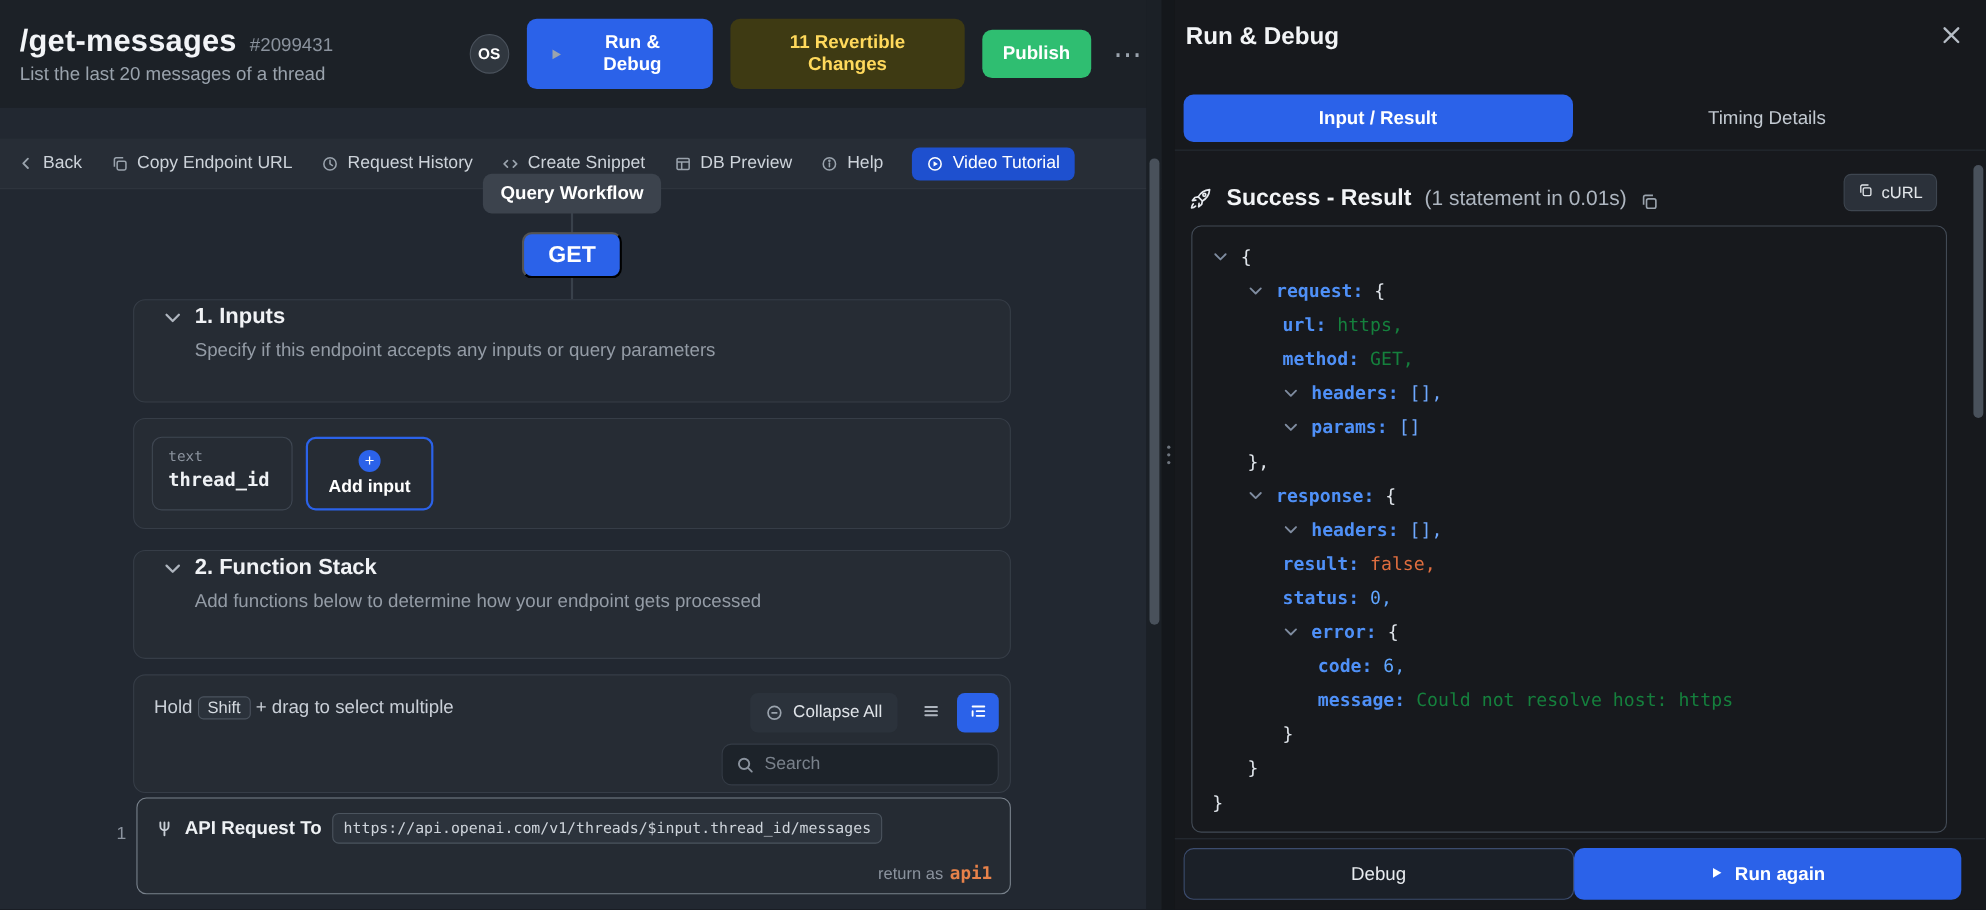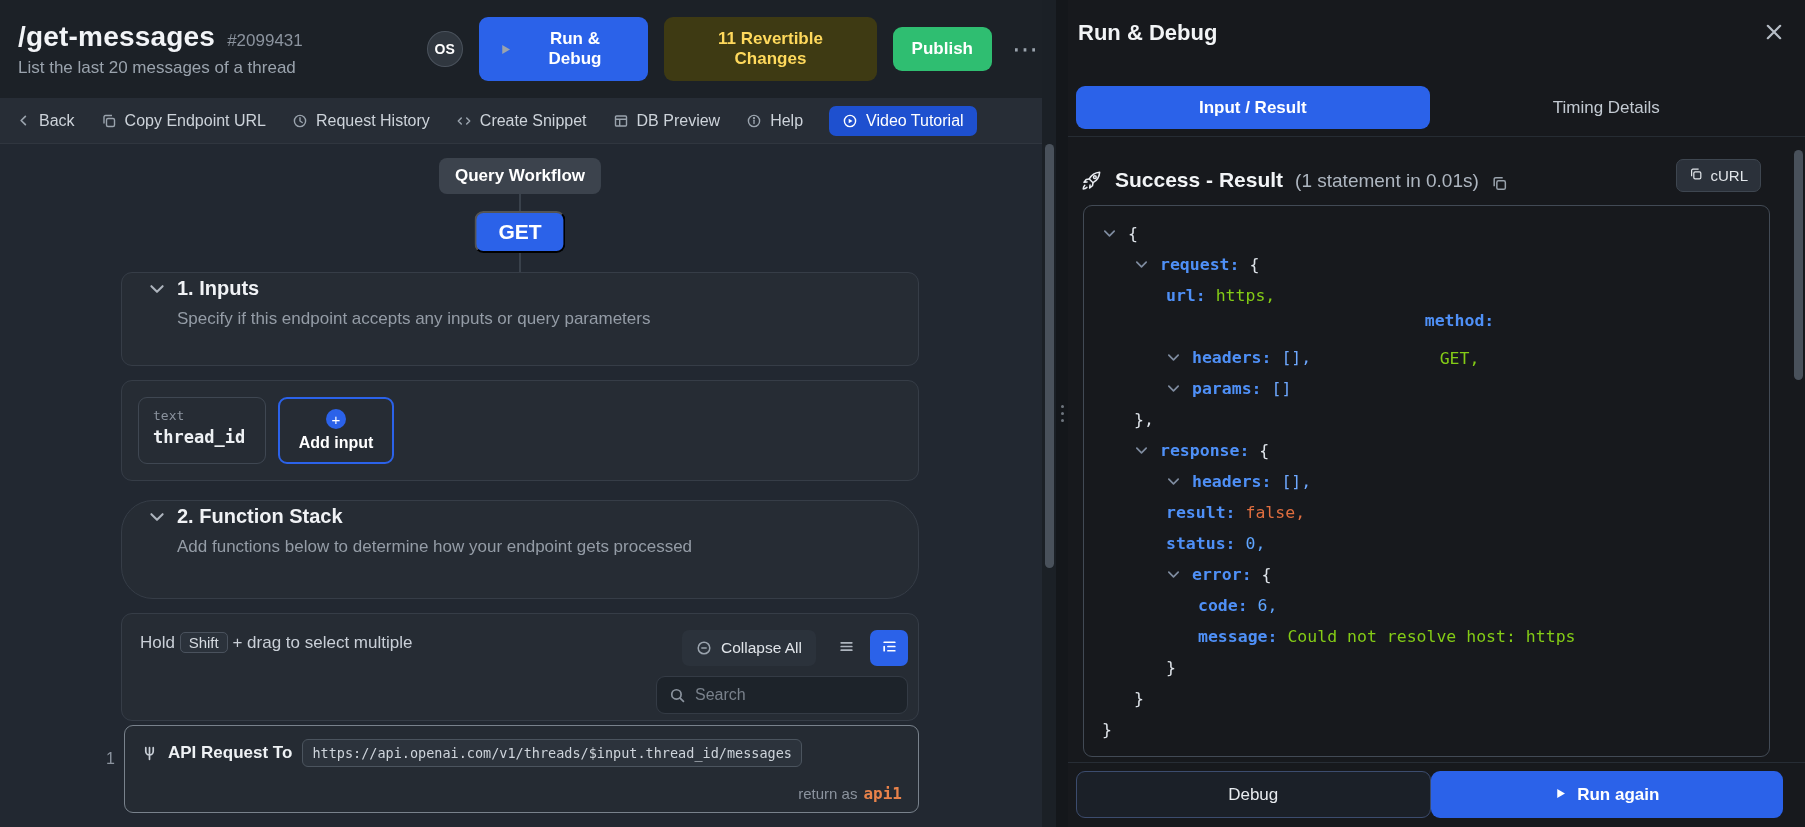--- a/index.html
+++ b/index.html
@@ -21,21 +21,21 @@
   .btn { border:none; cursor:pointer; display:flex; align-items:center; justify-content:center; }
   .btn-run { background:var(--accent); color:#fff; font-size:17px; font-weight:600; border-radius:9px;
              padding:12px 20px; gap:10px; font-family:inherit; }
   .badge-revert { background:var(--warn-bg); color:var(--warn-text); font-size:17px; font-weight:600;
                   border-radius:9px; padding:12px 16px; font-family:inherit; }
   .btn-publish { background:var(--publish-green); color:#fff; font-size:17px; font-weight:600;
                  border-radius:9px; padding:12px 19px; font-family:inherit; }
   .more-btn { color:#9aa3ad; font-size:26px; background:none; margin-left:4px; font-family:inherit; }
 
   .toolbar { height:46px; background:#272d36; border-bottom:1px solid #30363f; display:flex;
-             align-items:center; padding:0 16px; gap:26px; }
+             align-items:center; padding:0 16px; gap:26px;margin-top:28px; }
   .tb-item { display:flex; align-items:center; gap:8px; color:#cdd3da; font-size:16px; cursor:pointer; white-space:nowrap; }
   .tb-ico { color:#9aa3ad; display:flex; align-items:center; }
   .tb-item.active { background:#1e50cf; border-radius:7px; padding:6px 13px; color:#fff; }
   .tb-item.active .tb-ico { color:#fff; }
 
   .connector { position:absolute; left:519px; top:160px; width:2px; height:112px; background:#39414b; }
   .wf-badge { position:absolute; left:520px; top:158px; transform:translateX(-50%); background:#3c434d;
               color:#fff; font-weight:bold; font-size:17px; padding:8px 16px; border-radius:8px; white-space:nowrap; }
   .get-btn { position:absolute; left:520px; top:211px; transform:translateX(-50%); background:var(--accent);
              color:#fff; font-weight:bold; font-size:21px; padding:7px 22px; border-radius:9px; font-family:inherit; }
@@ -51,21 +51,21 @@
   #card-inputs-body { top:380px; height:101px; padding:16px; display:flex; gap:12px; }
   .input-chip { width:128px; height:67px; border:1px solid #3f4752; border-radius:9px; padding:10px 14px; cursor:pointer; }
   .chip-type { font-family:"DejaVu Sans Mono", monospace; font-size:13px; color:#8b939e; }
   .chip-name { font-family:"DejaVu Sans Mono", monospace; font-size:17px; font-weight:bold; color:#eef1f4; margin-top:4px; }
   .add-input { width:116px; height:67px; border:2px solid var(--accent); border-radius:9px; background:none;
                display:flex; flex-direction:column; align-items:center; justify-content:center; gap:5px; font-family:inherit; }
   .plus-circle { width:20px; height:20px; border-radius:50%; background:var(--accent); color:#fff;
                  display:flex; align-items:center; justify-content:center; font-size:15px; line-height:1; }
   .add-label { font-size:16px; font-weight:bold; color:#fff; }
 
-  #card-stack-header { top:500px; height:99px;border-radius:32px; }
+  #card-stack-header { top:500px; height:99px; }
 
   #card-tools { top:613px; height:108px; padding:16px 18px; }
   .hint { width:310px; font-size:17px; color:#c9cfd7; line-height:1.55; }
   .kbd { border:1px solid #4a525d; background:#2b323b; border-radius:5px; padding:1px 8px; font-size:15px; color:#d6dbe1; }
   .collapse-btn { position:absolute; right:102px; top:16px; height:36px; background:#2b323b; border:none;
                   border-radius:7px; padding:0 14px; display:flex; align-items:center; gap:9px;
                   color:#e0e4e9; font-size:15.5px; font-family:inherit; }
   .toggle-group { position:absolute; right:10px; top:16px; display:flex; gap:5px; }
   .toggle { width:38px; height:36px; border-radius:7px; display:flex; align-items:center; justify-content:center;
             color:#aeb5be; background:none; border:none; }
@@ -114,21 +114,21 @@
   .copy-ico { color:#9aa3ad; display:flex; cursor:pointer; }
   .curl-btn { margin-left:auto; background:#2b313a; border:1px solid #3e4650; border-radius:7px; padding:7px 12px;
               display:flex; align-items:center; gap:7px; color:#e2e6ea; font-size:15px; font-family:inherit; }
 
   .json-box { position:absolute; left:15px; top:205px; width:687px; height:552px; border:1px solid #424a55;
               border-radius:9px; padding:12px 16px; overflow:hidden;
               font-family:"DejaVu Sans Mono", monospace; font-size:16.5px; }
   .jline { height:31px; display:flex; align-items:center; white-space:pre; }
   .j-chev { width:18px; margin-right:8px; color:#7f8ca0; display:flex; cursor:pointer; }
   .j-key { color:var(--jkey); font-weight:bold; }
-  .j-val-plain { color:#84cc16; }
+  .j-val-plain { color:#15803d; }
   .j-val-keyword { color:var(--jkeyword); }
   .j-val-number { color:var(--jnumber); }
   .j-val-bracket { color:var(--jbracket); }
   .j-punct { color:#dfe4ea; }
 
   .panel-footer { position:absolute; top:762px; left:0; right:0; border-top:1px solid #272d35;
                   padding:8px 22px 0 8px; display:flex; gap:0; }
   .btn-debug { flex:1; height:47px; border:1px solid #3c4c6e; background:#1b2028; color:#e8ebef;
                border-radius:9px; font-size:17px; font-family:inherit; }
   .btn-run-again { flex:1; height:47px; background:var(--accent); color:#fff; border:none; border-radius:9px;
@@ -388,21 +388,21 @@
     </div>
 
     <div class="json-box">
         <div class="jline" style="padding-left: 2px;"><span class="j-chev"><svg width="15" height="15" viewBox="0 0 16 16" fill="none" stroke="currentColor" stroke-width="1.8" stroke-linecap="round" stroke-linejoin="round">
               <path d="M3 5.5l5 5 5-5"></path>
             </svg></span><span class="j-punct">{</span></div>
         <div class="jline" style="padding-left: 34px;"><span class="j-chev"><svg width="15" height="15" viewBox="0 0 16 16" fill="none" stroke="currentColor" stroke-width="1.8" stroke-linecap="round" stroke-linejoin="round">
               <path d="M3 5.5l5 5 5-5"></path>
             </svg></span><span class="j-key">request:</span><span> </span><span class="j-punct">{</span></div>
         <div class="jline" style="padding-left: 66px;"><span class="j-key">url:</span><span> </span><span class="j-val-plain">https,</span></div>
-        <div class="jline" style="padding-left: 66px; flex-direction: column;"><span class="j-key">method:</span><span> </span><span class="j-val-plain">GET,</span></div>
+        <div class="jline" style="padding-left: 66px;"><span class="j-key">method:</span><span> </span><span class="j-val-plain">GET,</span></div>
         <div class="jline" style="padding-left: 66px;"><span class="j-chev"><svg width="15" height="15" viewBox="0 0 16 16" fill="none" stroke="currentColor" stroke-width="1.8" stroke-linecap="round" stroke-linejoin="round">
               <path d="M3 5.5l5 5 5-5"></path>
             </svg></span><span class="j-key">headers:</span><span> </span><span class="j-val-bracket">[],</span></div>
         <div class="jline" style="padding-left: 66px;"><span class="j-chev"><svg width="15" height="15" viewBox="0 0 16 16" fill="none" stroke="currentColor" stroke-width="1.8" stroke-linecap="round" stroke-linejoin="round">
               <path d="M3 5.5l5 5 5-5"></path>
             </svg></span><span class="j-key">params:</span><span> </span><span class="j-val-bracket">[]</span></div>
         <div class="jline" style="padding-left: 34px;"><span class="j-punct">},</span></div>
         <div class="jline" style="padding-left: 34px;"><span class="j-chev"><svg width="15" height="15" viewBox="0 0 16 16" fill="none" stroke="currentColor" stroke-width="1.8" stroke-linecap="round" stroke-linejoin="round">
               <path d="M3 5.5l5 5 5-5"></path>
             </svg></span><span class="j-key">response:</span><span> </span><span class="j-punct">{</span></div>

